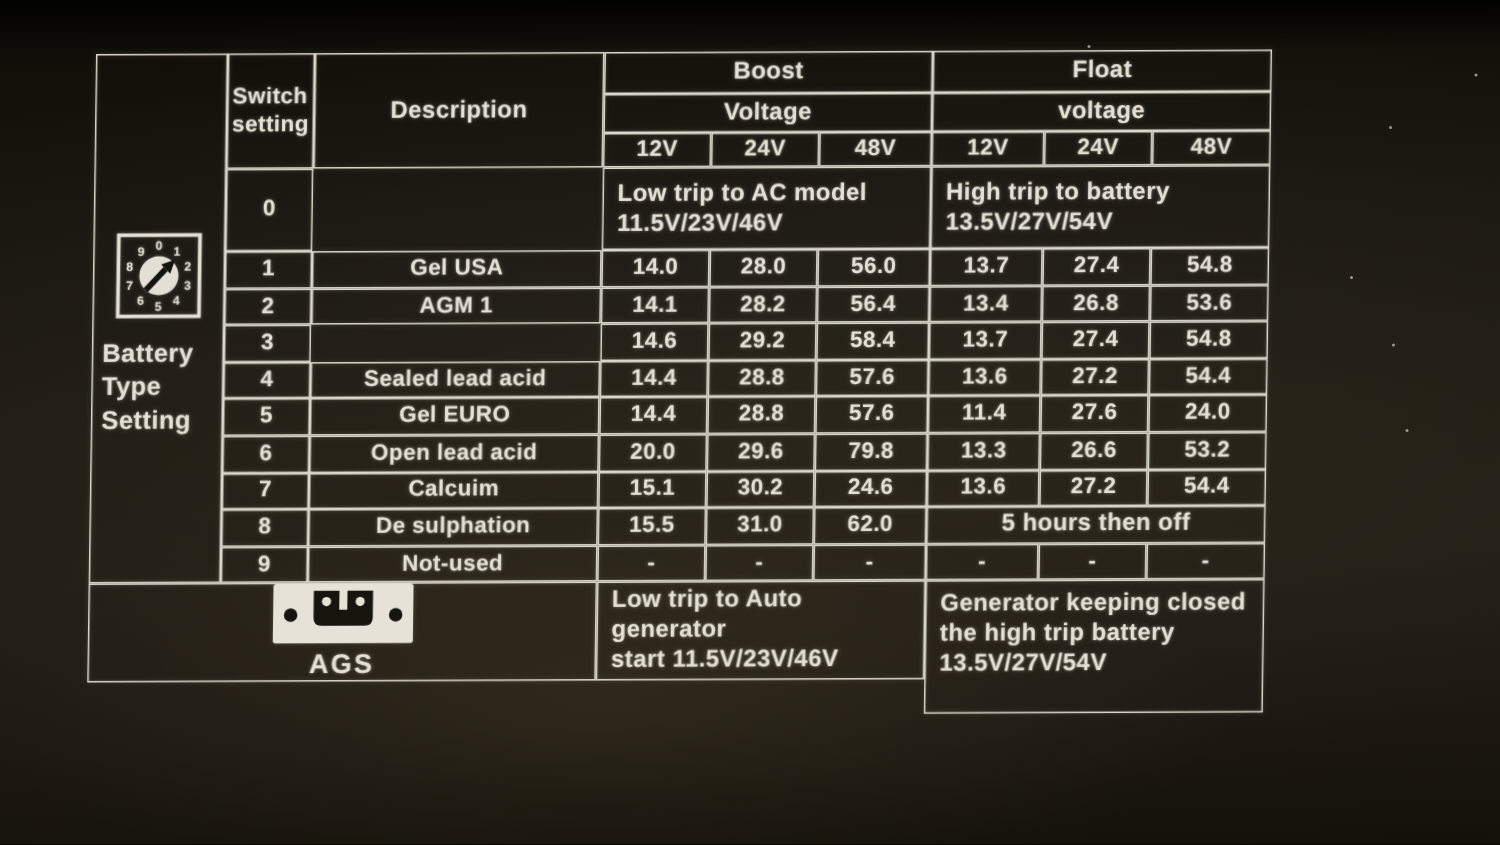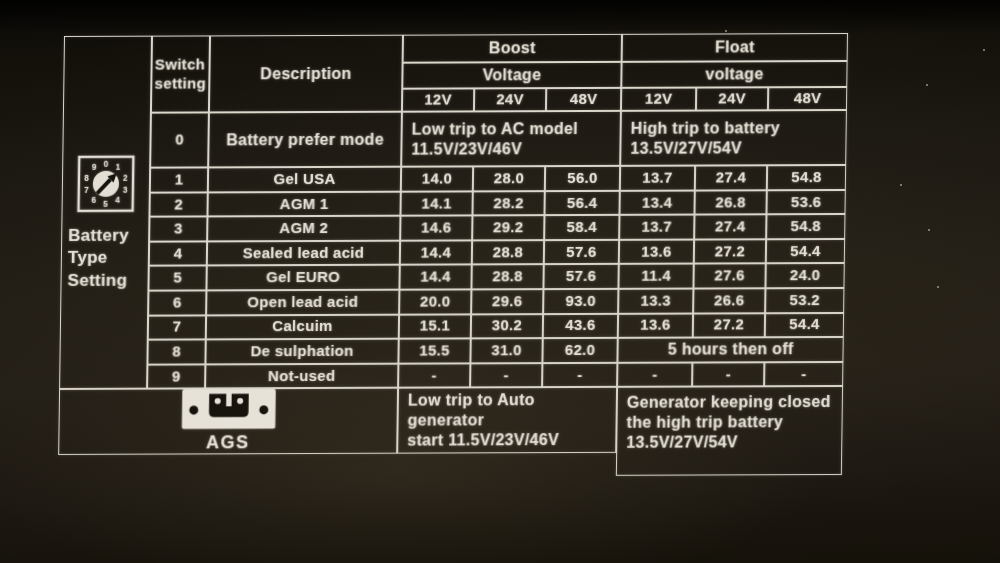--- a/index.html
+++ b/index.html
@@ -75,21 +75,20 @@
     <div class="c f16" style="grid-area:2/4/3/7">Voltage</div>
     <div class="c f16" style="grid-area:2/7/3/10">voltage</div>
     <div class="c" style="grid-area:3/4/4/5">12V</div>
     <div class="c" style="grid-area:3/5/4/6">24V</div>
     <div class="c" style="grid-area:3/6/4/7">48V</div>
     <div class="c" style="grid-area:3/7/4/8">12V</div>
     <div class="c" style="grid-area:3/8/4/9">24V</div>
     <div class="c" style="grid-area:3/9/4/10">48V</div>
 
     <div class="c" style="grid-area:4/2/5/3">0</div>
-    <div class="c f16" style="grid-area:4/3/5/4">Battery prefer mode</div>
     <div class="c f16 pre lft" style="grid-area:4/4/5/7">Low trip to AC model
 11.5V/23V/46V</div>
     <div class="c f16 pre lft" style="grid-area:4/7/5/10">High trip to battery
 13.5V/27V/54V</div>
 
     <div class="c" style="grid-area:5/2/6/3">1</div>
     <div class="c" style="grid-area:5/3/6/4">Gel USA</div>
     <div class="c" style="grid-area:5/4/6/5">14.0</div>
     <div class="c" style="grid-area:5/5/6/6">28.0</div>
     <div class="c" style="grid-area:5/6/6/7">56.0</div>
@@ -100,21 +99,20 @@
     <div class="c" style="grid-area:6/2/7/3">2</div>
     <div class="c" style="grid-area:6/3/7/4">AGM 1</div>
     <div class="c" style="grid-area:6/4/7/5">14.1</div>
     <div class="c" style="grid-area:6/5/7/6">28.2</div>
     <div class="c" style="grid-area:6/6/7/7">56.4</div>
     <div class="c" style="grid-area:6/7/7/8">13.4</div>
     <div class="c" style="grid-area:6/8/7/9">26.8</div>
     <div class="c" style="grid-area:6/9/7/10">53.6</div>
 
     <div class="c" style="grid-area:7/2/8/3">3</div>
-    <div class="c" style="grid-area:7/3/8/4">AGM 2</div>
     <div class="c" style="grid-area:7/4/8/5">14.6</div>
     <div class="c" style="grid-area:7/5/8/6">29.2</div>
     <div class="c" style="grid-area:7/6/8/7">58.4</div>
     <div class="c" style="grid-area:7/7/8/8">13.7</div>
     <div class="c" style="grid-area:7/8/8/9">27.4</div>
     <div class="c" style="grid-area:7/9/8/10">54.8</div>
 
     <div class="c" style="grid-area:8/2/9/3">4</div>
     <div class="c" style="grid-area:8/3/9/4">Sealed lead acid</div>
     <div class="c" style="grid-area:8/4/9/5">14.4</div>
@@ -130,30 +128,30 @@
     <div class="c" style="grid-area:9/5/10/6">28.8</div>
     <div class="c" style="grid-area:9/6/10/7">57.6</div>
     <div class="c" style="grid-area:9/7/10/8">11.4</div>
     <div class="c" style="grid-area:9/8/10/9">27.6</div>
     <div class="c" style="grid-area:9/9/10/10">24.0</div>
 
     <div class="c" style="grid-area:10/2/11/3">6</div>
     <div class="c" style="grid-area:10/3/11/4">Open lead acid</div>
     <div class="c" style="grid-area:10/4/11/5">20.0</div>
     <div class="c" style="grid-area:10/5/11/6">29.6</div>
-    <div class="c" style="grid-area:10/6/11/7">93.0</div>
+    <div class="c" style="grid-area:10/6/11/7">79.8</div>
     <div class="c" style="grid-area:10/7/11/8">13.3</div>
     <div class="c" style="grid-area:10/8/11/9">26.6</div>
     <div class="c" style="grid-area:10/9/11/10">53.2</div>
 
     <div class="c" style="grid-area:11/2/12/3">7</div>
     <div class="c" style="grid-area:11/3/12/4">Calcuim</div>
     <div class="c" style="grid-area:11/4/12/5">15.1</div>
     <div class="c" style="grid-area:11/5/12/6">30.2</div>
-    <div class="c" style="grid-area:11/6/12/7">43.6</div>
+    <div class="c" style="grid-area:11/6/12/7">24.6</div>
     <div class="c" style="grid-area:11/7/12/8">13.6</div>
     <div class="c" style="grid-area:11/8/12/9">27.2</div>
     <div class="c" style="grid-area:11/9/12/10">54.4</div>
 
     <div class="c" style="grid-area:12/2/13/3">8</div>
     <div class="c" style="grid-area:12/3/13/4">De sulphation</div>
     <div class="c" style="grid-area:12/4/13/5">15.5</div>
     <div class="c" style="grid-area:12/5/13/6">31.0</div>
     <div class="c" style="grid-area:12/6/13/7">62.0</div>
     <div class="c f16" style="grid-area:12/7/13/10">5 hours then off</div>

